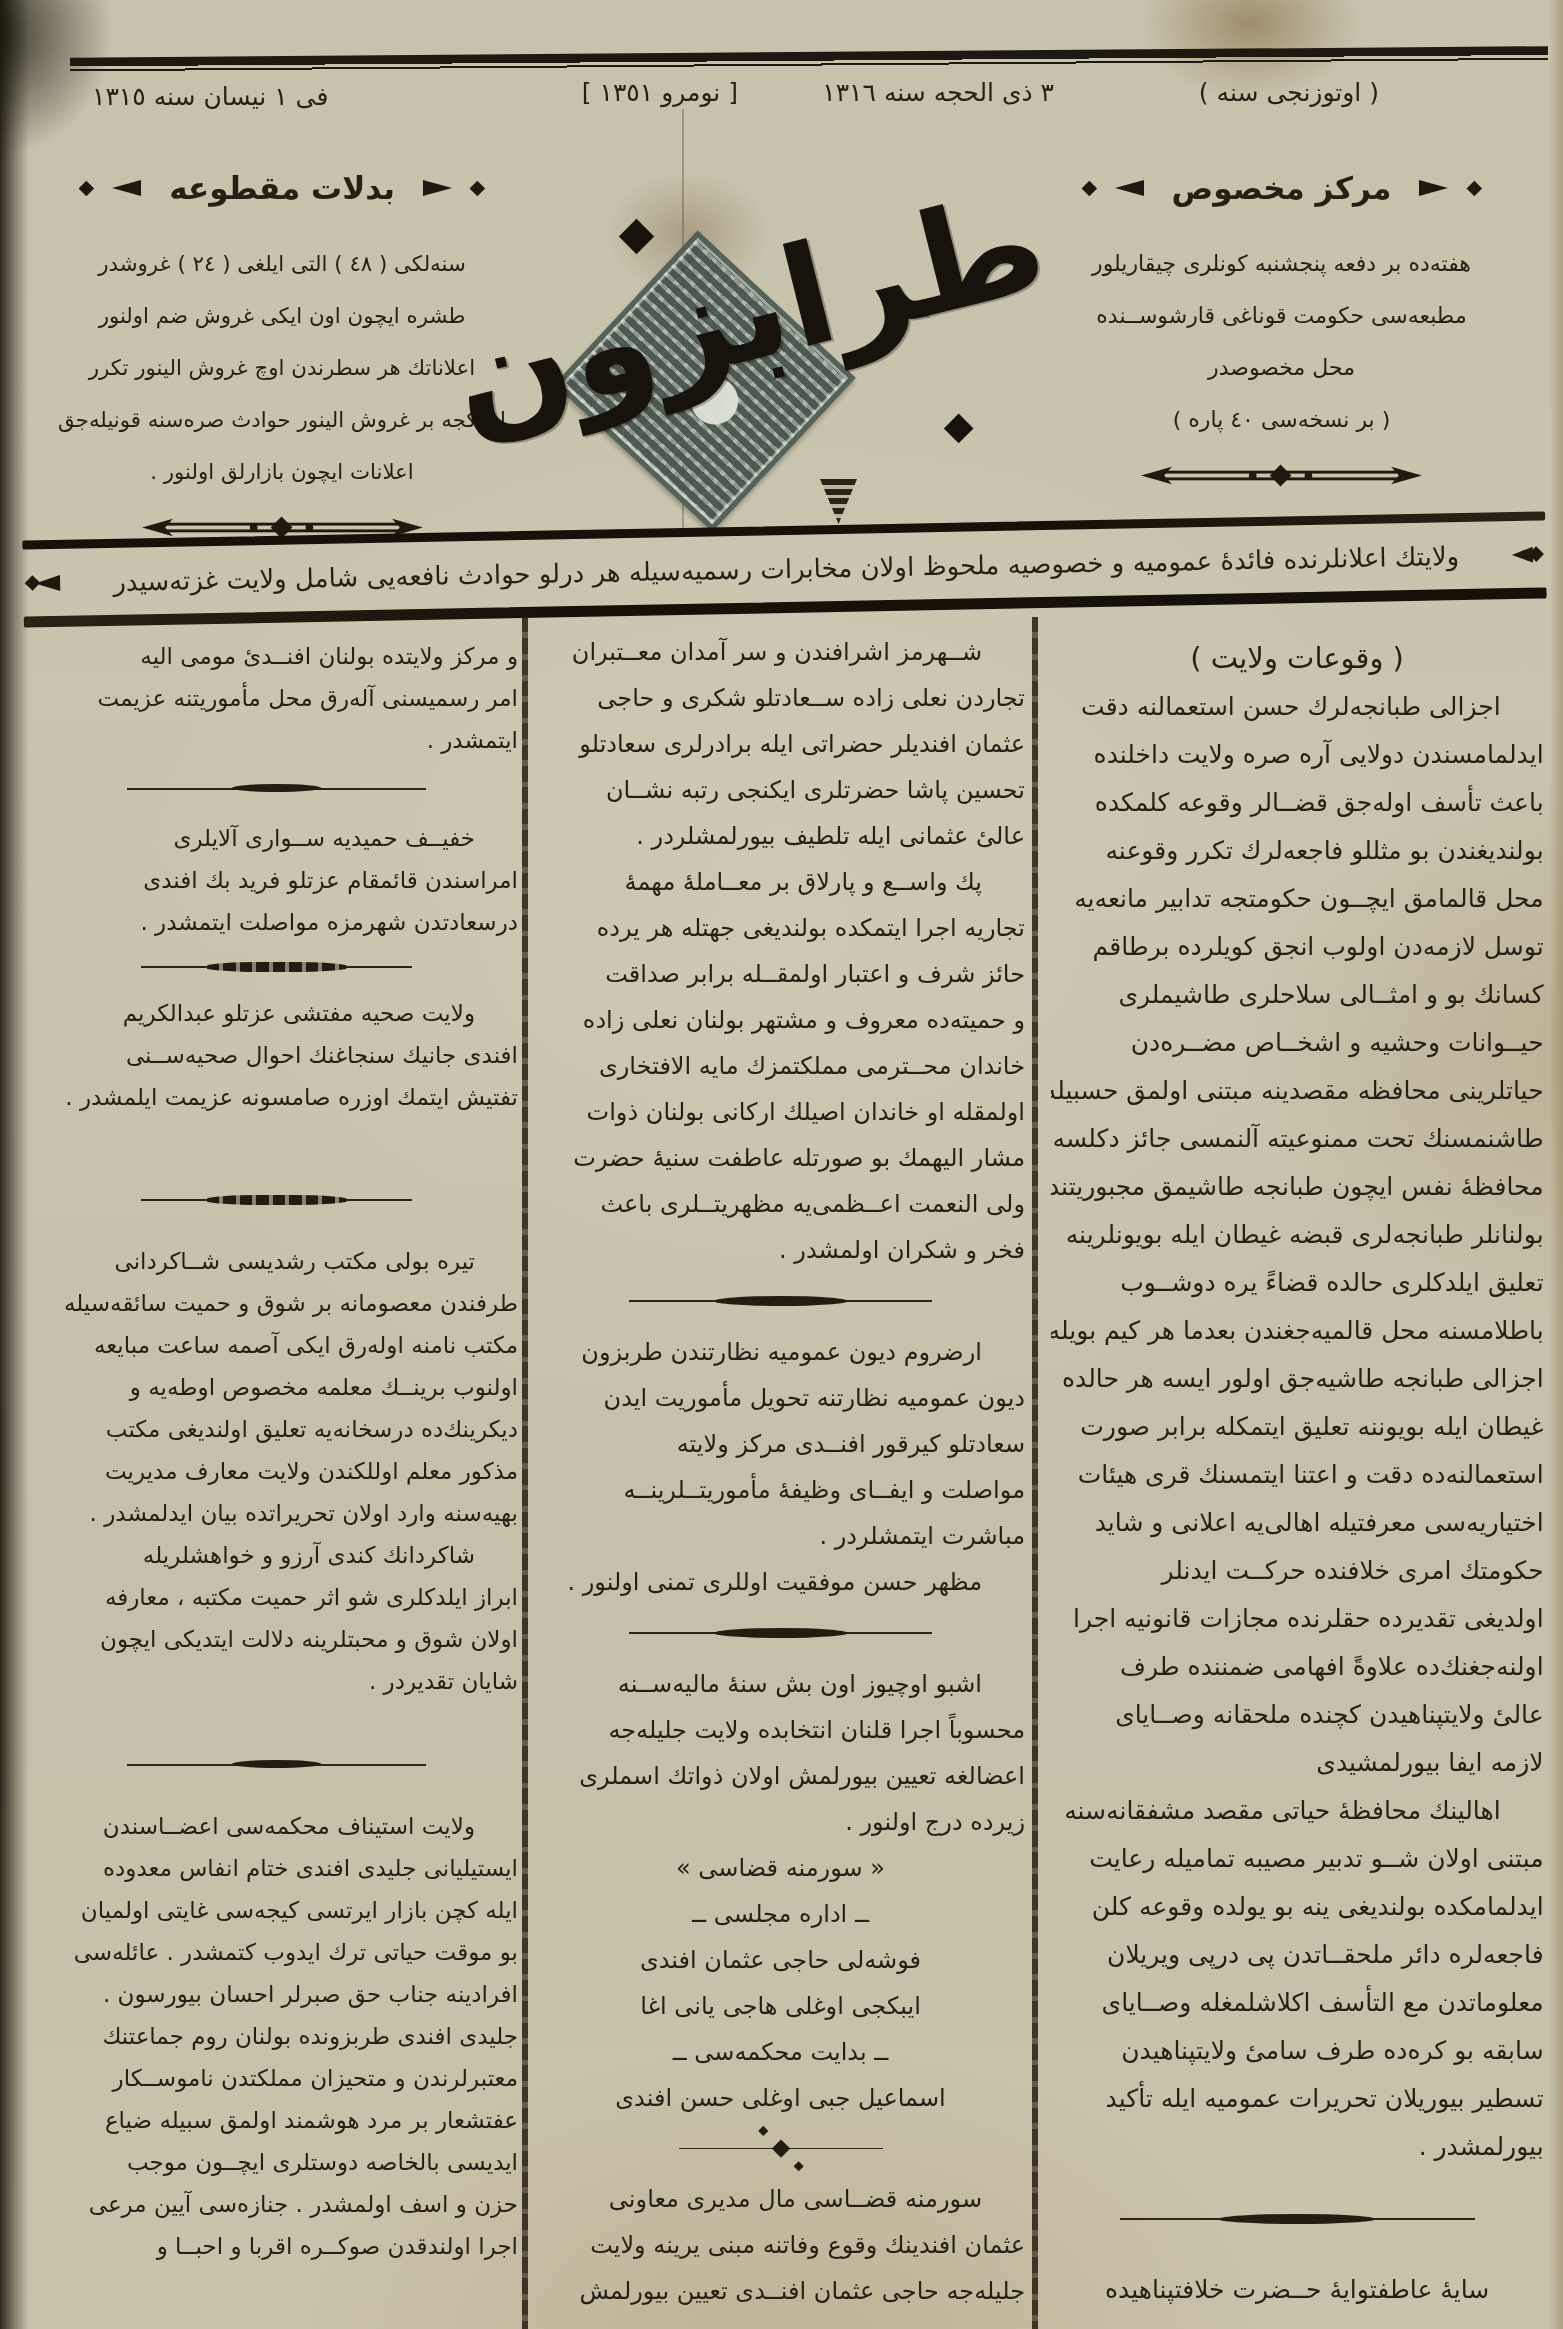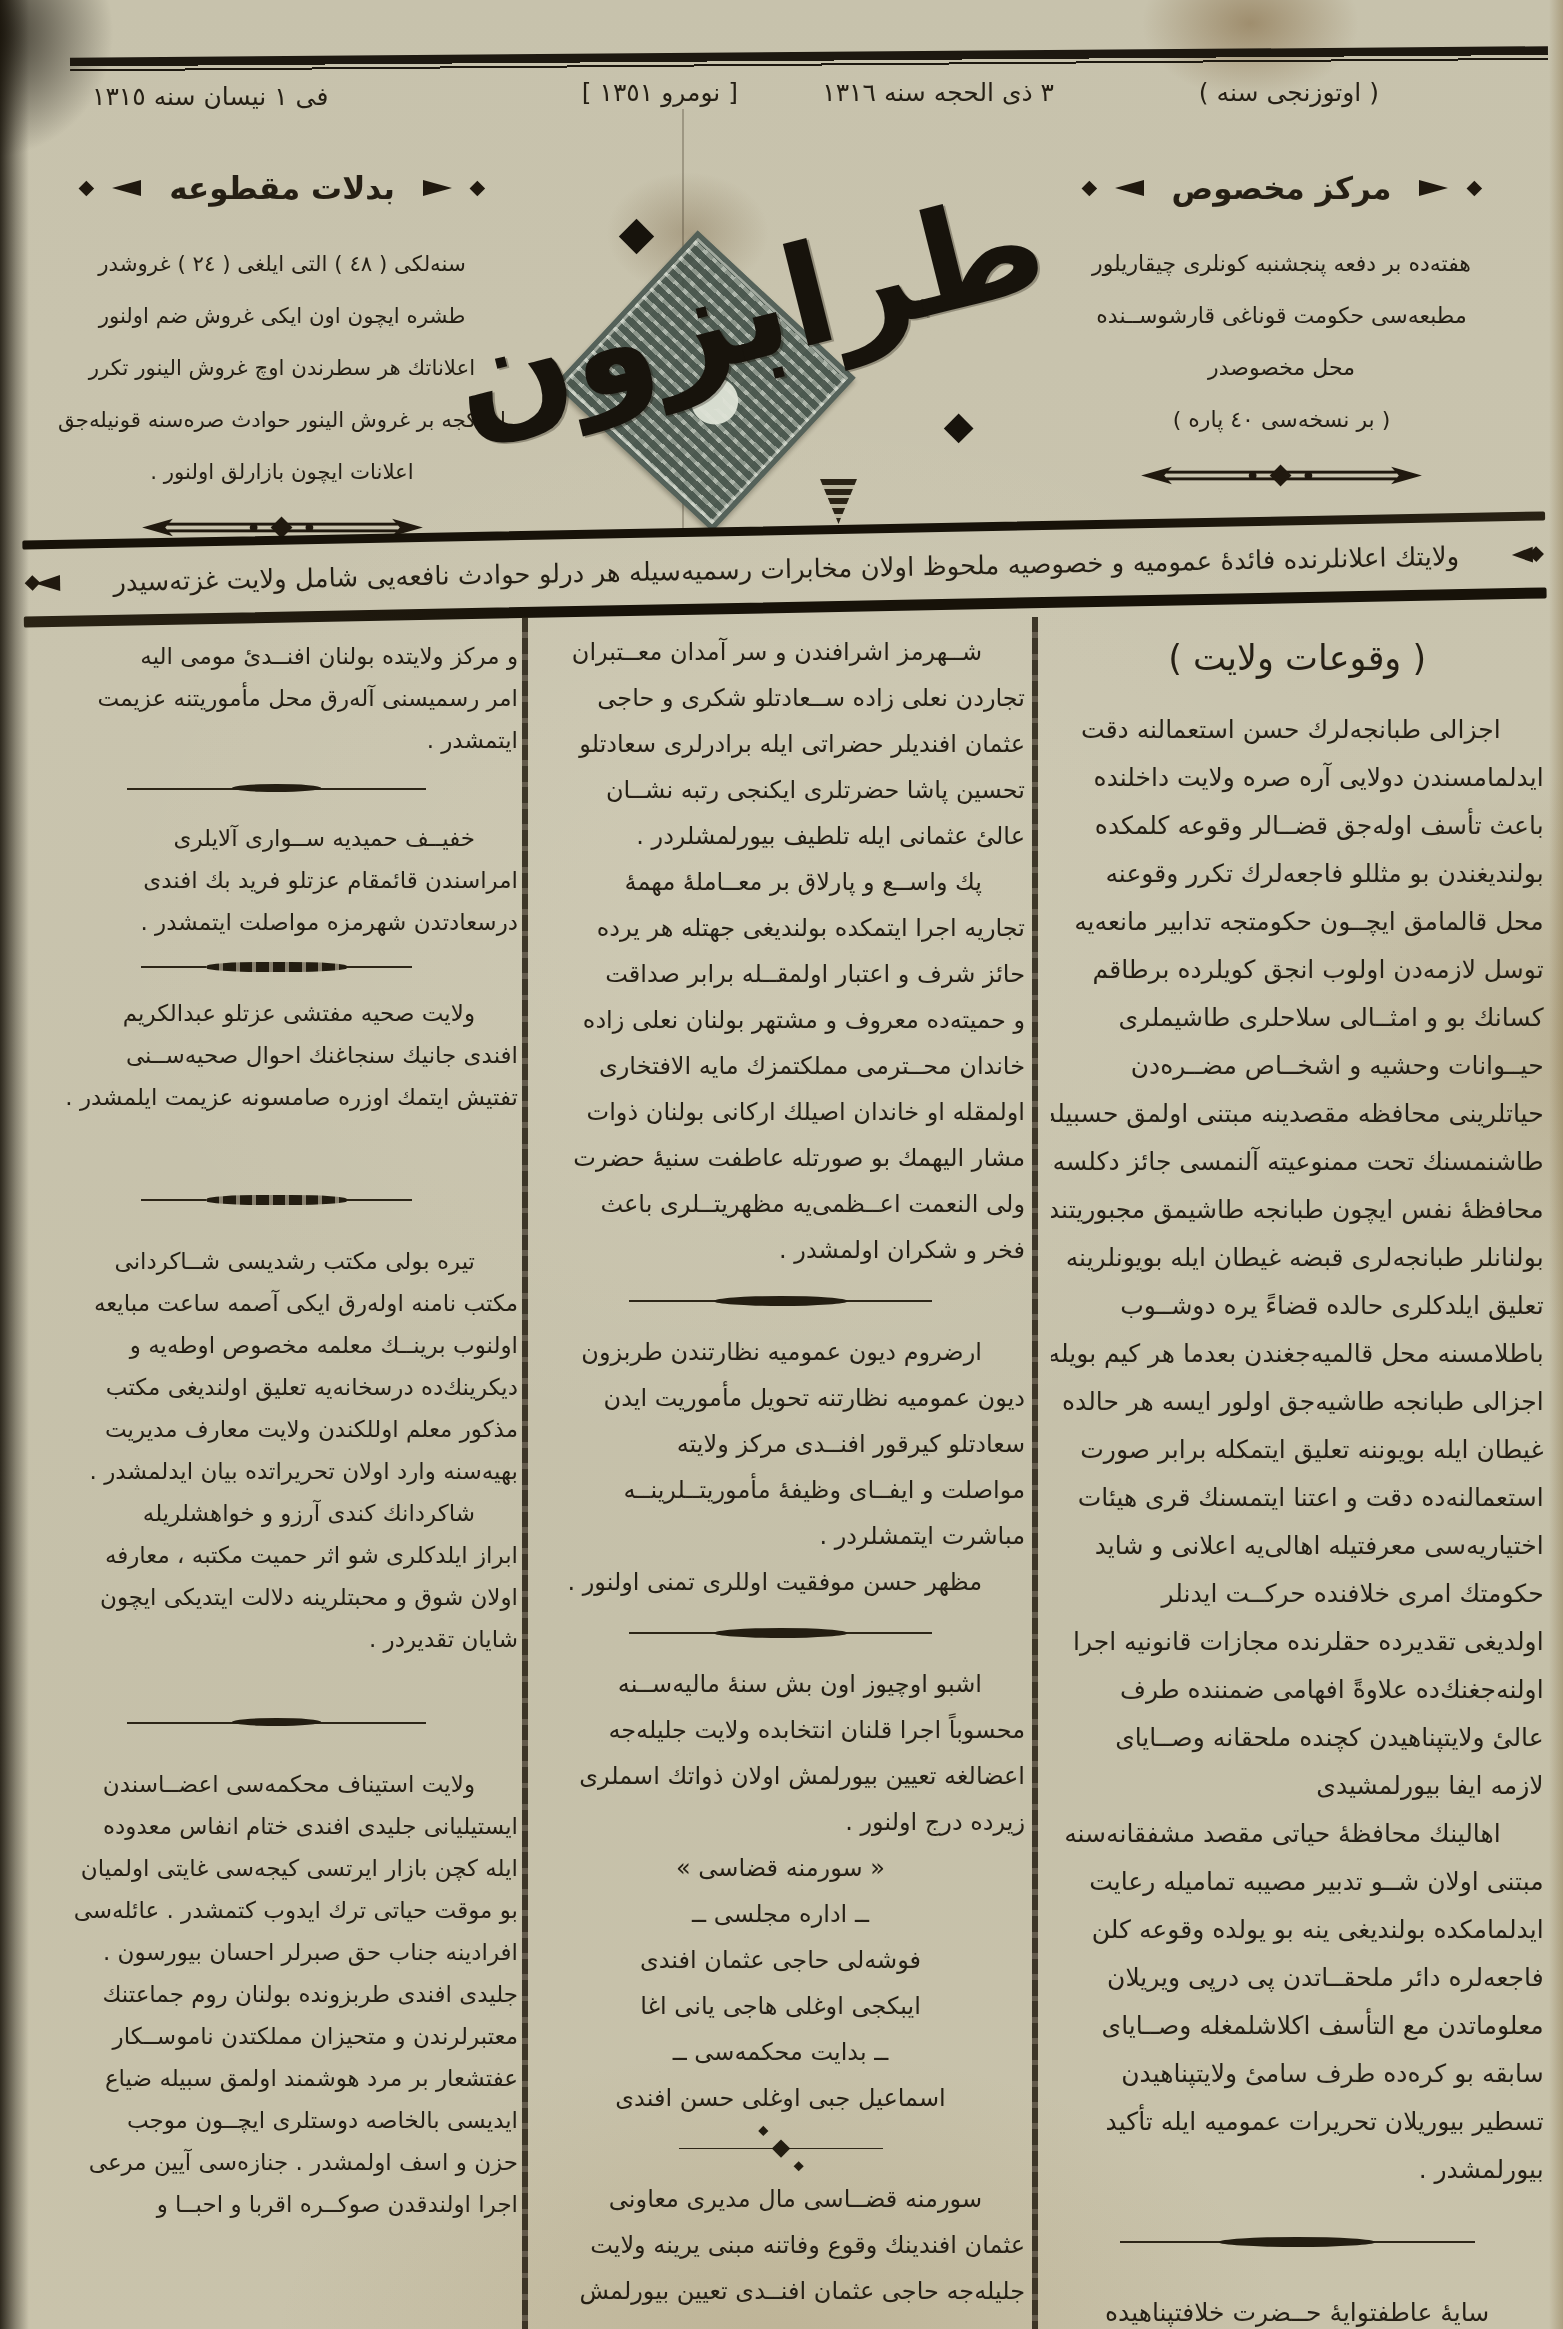--- a/index.html
+++ b/index.html
@@ -75,21 +75,21 @@
   .col{position:absolute;}
   .col .line{white-space:nowrap;overflow:hidden;}
   .col-right{right:19.4px;width:493px;top:633px;}
   .col-right .line{height:48px;line-height:48px;font-size:25px;}
   .col-mid{left:536px;width:489px;top:629px;}
   .col-mid .line{height:46px;line-height:46px;font-size:24px;}
   .col-left{left:35px;width:483px;top:627px;padding-top:7.8px;}
   .col-left .line{height:42px;line-height:42px;font-size:23px;}
   .para .line:first-child{padding-right:43px;}
   .para.no-indent .line:first-child{padding-right:0;}
-  .col-heading{text-align:center;font-size:35px;height:50px;line-height:50px;margin-bottom:23px;}
+  .col-heading{text-align:center;font-size:29px;height:50px;line-height:50px;}
   .center-line{text-align:center;}
   .sig{text-align:center;font-size:25px;height:49px;line-height:49px;}
 
   .lens{position:relative;height:13.6px;margin:21.3px auto;width:62%;}
   .lens::before{content:"";position:absolute;left:0;right:0;top:5.8px;height:1.9px;background:#2c2517;}
   .lens::after{content:"";position:absolute;left:50%;top:1.9px;transform:translateX(-50%);
     width:44%;height:9.7px;background:#231d11;border-radius:50%;}
   .lens.thin::after{width:30%;height:7.8px;}
   .chain{position:relative;height:13.6px;margin:17.5px auto;width:56%;}
   .chain::before{content:"";position:absolute;left:0;right:0;top:5.8px;height:1.9px;background:#2c2517;}
@@ -306,20 +306,21 @@
       </div>
     <div class="chain"></div>
     <div class="para">
         <div class="line">ولايت صحيه مفتشى عزتلو عبدالكريم</div>
         <div class="line">افندى جانيك سنجاغنك احوال صحيه‌ســنى</div>
         <div class="line">تفتيش ايتمك اوزره صامسونه عزيمت ايلمشدر .</div>
       </div>
     <div class="chain mt-lg mb-md"></div>
     <div class="para">
         <div class="line">تيره بولى مكتب رشديسى شــاكردانى</div>
+        <div class="line">طرفندن معصومانه بر شوق و حميت سائقه‌سيله</div>
         <div class="line">مكتب نامنه اوله‌رق ايكى آصمه ساعت مبايعه</div>
         <div class="line">اولنوب برينــك معلمه مخصوص اوطه‌يه و</div>
         <div class="line">ديكرينك‌ده درسخانه‌يه تعليق اولنديغى مكتب</div>
         <div class="line">مذكور معلم اوللكندن ولايت معارف مديريت</div>
         <div class="line">بهيه‌سنه وارد اولان تحريراتده بيان ايدلمشدر .</div>
       </div>
     <div class="para">
         <div class="line">شاكردانك كندى آرزو و خواهشلريله</div>
         <div class="line">ابراز ايلدكلرى شو اثر حميت مكتبه ، معارفه</div>
         <div class="line">اولان شوق و محبتلرينه دلالت ايتديكى ايچون</div>

